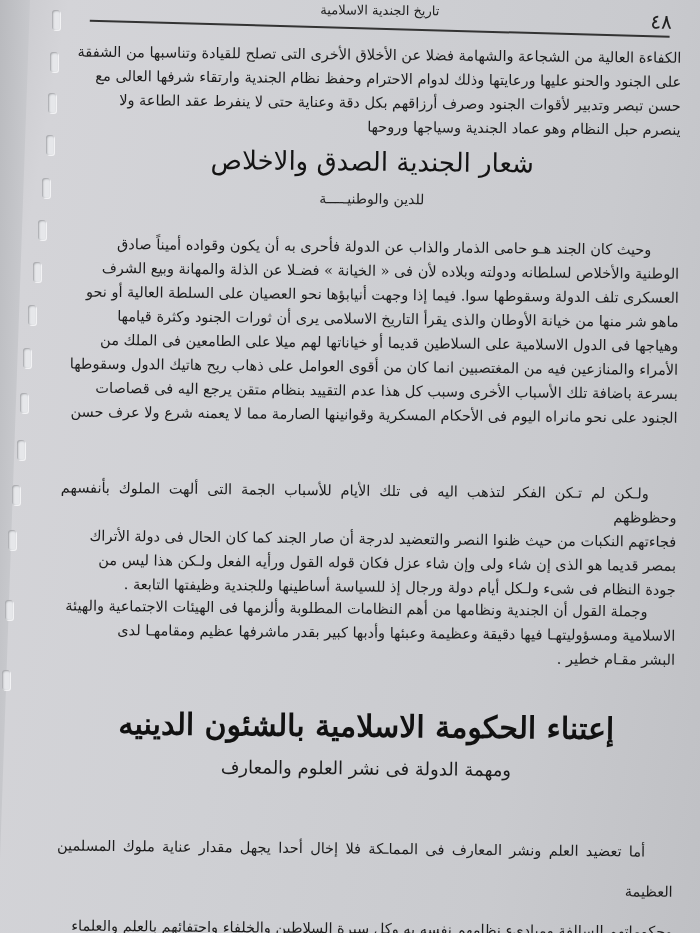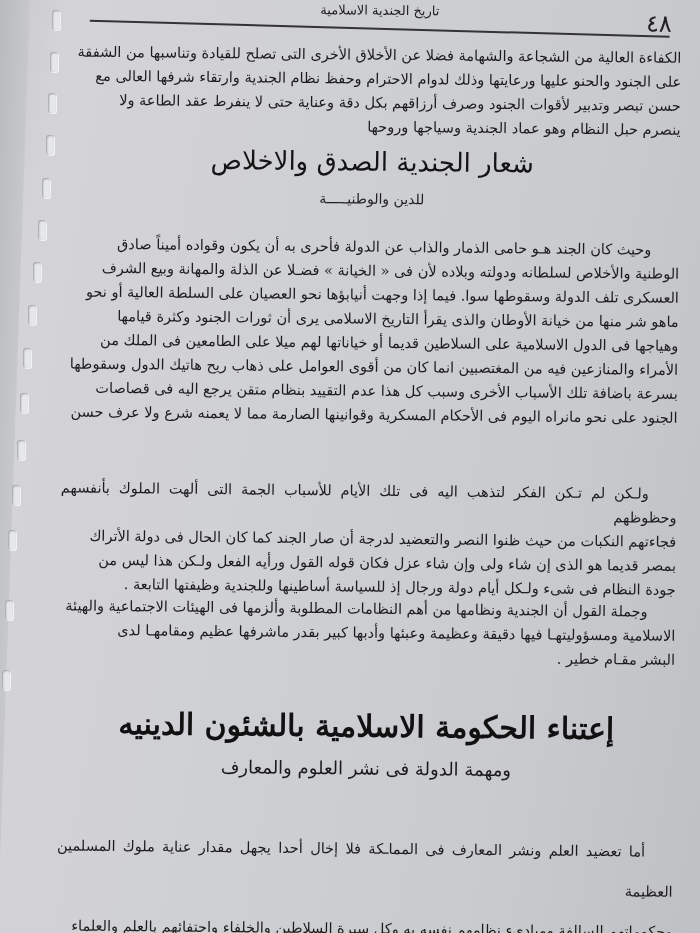--- a/index.html
+++ b/index.html
@@ -22,21 +22,21 @@
     .page {
       position: absolute; left: 60px; top: 0; width: 630px; height: 933px;
       direction: rtl;
       transform: rotate(0.6deg); transform-origin: top right;
     }
     .running-head {
       position: absolute; top: 4px; left: 20px; right: 10px; height: 38px;
     }
     .page-number {
       position: absolute; right: 8px; top: 6px;
-      font-size: 24px; font-family: "DejaVu Sans", sans-serif; color: #222;
+      font-size: 20px; font-family: "DejaVu Sans", sans-serif; color: #222;
     }
     .running-title {
       position: absolute; left: 0; right: 0; top: 2px; text-align: center;
       font-size: 13px; color: #222;
     }
     .head-rule {
       position: absolute; left: 10px; right: 10px; top: 27px; height: 0;
       border-top: 2px solid #333; transform: rotate(1deg);
     }
     .body-block { position: absolute; left: 6px; right: 8px; }

